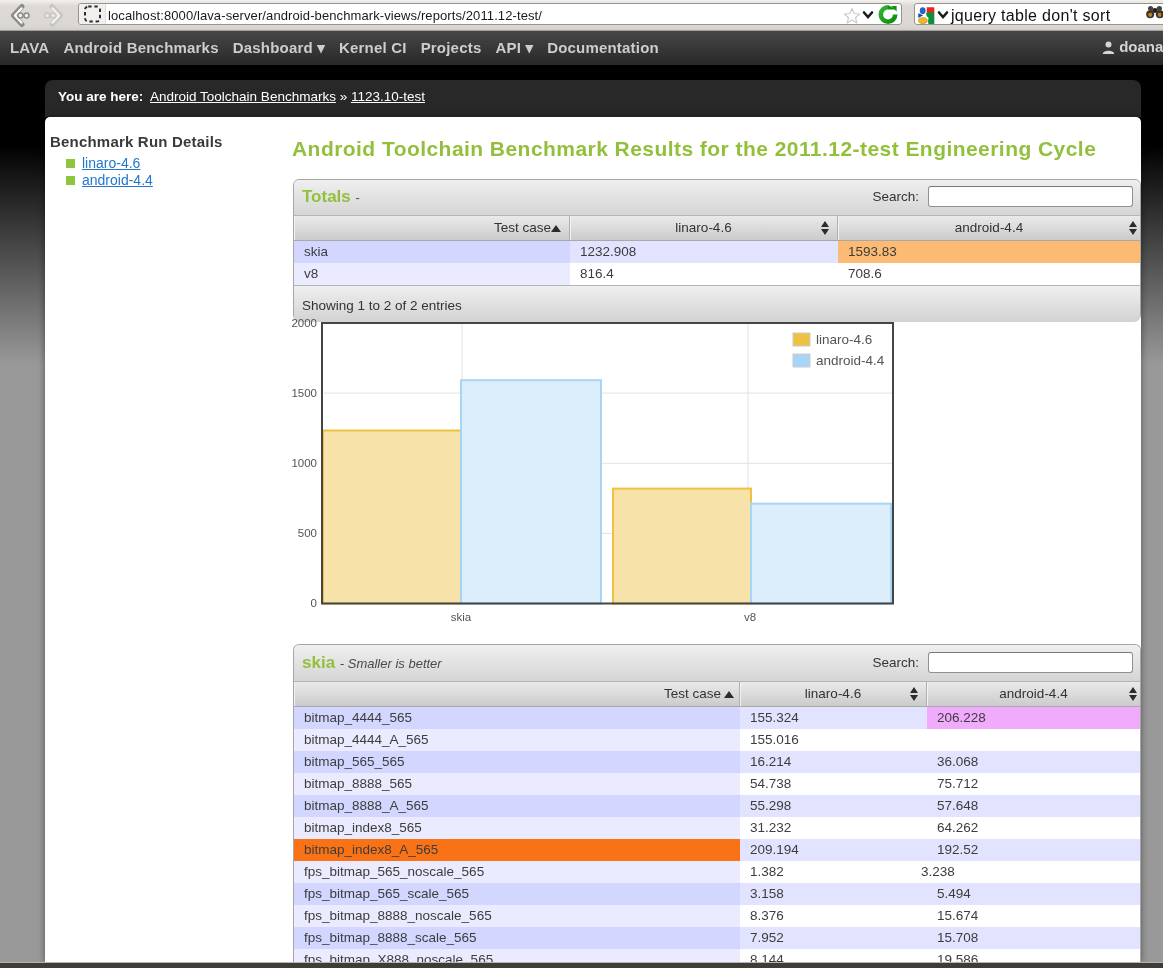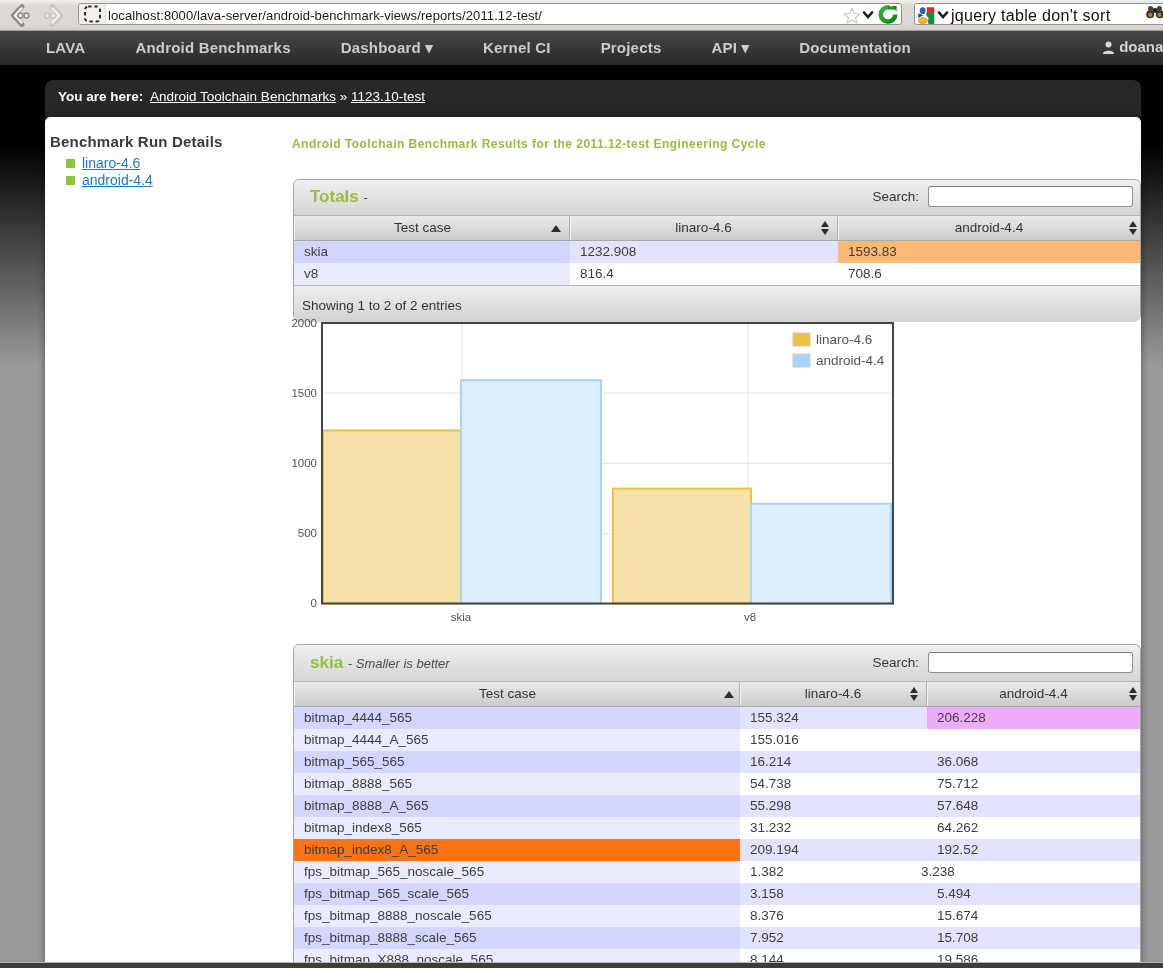--- a/index.html
+++ b/index.html
@@ -20,55 +20,55 @@
 #searchbox { position:absolute; left:914px; top:3px; width:260px; height:22px; background:#fff;
   border:1px solid #979390; border-radius:3px; }
 #gicon { position:absolute; left:3px; top:3px; }
 #scaret { position:absolute; left:22px; top:6px; }
 #stext { position:absolute; left:36px; top:3px; font-size:16px; color:#111; letter-spacing:0.3px; }
 #binoc { position:absolute; left:1146px; top:5px; }
 
 #nav { position:absolute; left:0; top:31px; width:1163px; height:34px;
   background:linear-gradient(#474747, #282828); color:#cdcdcd; }
 #nav .items { position:absolute; left:10px; top:8px; font-size:15px; font-weight:bold; letter-spacing:0.2px; }
-#nav .items span { margin-right:14px;margin-left:36px; }
+#nav .items span { margin-right:14px; }
 #user { position:absolute; left:1102px; top:7px; font-size:15px; font-weight:bold; color:#d4d4d4; white-space:nowrap; }
 
 #bodybg { position:absolute; left:0; top:65px; width:1163px; height:903px;
   background:linear-gradient(#000 80px, #999 300px); }
 #crumb { position:absolute; left:45px; top:80px; width:1096px; height:37px; background:#282828; box-shadow:0 0 7px rgba(0,0,0,0.45);
   border-radius:8px 8px 0 0; color:#fff; font-size:13px; }
 #crumb .inner { position:absolute; left:13px; top:9px; font-size:13.5px; }
 #crumb a { color:#fff; }
 #panel { position:absolute; left:45px; top:117px; width:1096px; height:846px; background:#fff;
   border-radius:5px 5px 0 0; box-shadow:0 0 7px rgba(0,0,0,0.45); }
 #bottombar { position:absolute; left:0; top:962px; width:1163px; height:6px; z-index:30;
   background:#403c38; border-top:1px solid #b8b4b0; }
 
 #side-title { position:absolute; left:50px; top:133px; font-size:15px; font-weight:bold; color:#3a3a3a; letter-spacing:0.2px; }
 .bullet { position:absolute; width:9px; height:9px; background:#8cc63f; }
 .sidelink { position:absolute; font-size:14px; color:#2277cc; text-decoration:underline; }
 
-#heading { position:absolute; left:292px; top:137px; font-size:12px; font-weight:bold; color:#93c03c; letter-spacing:0.45px;text-align:right; }
+#heading { position:absolute; left:292px; top:137px; font-size:21px; font-weight:bold; color:#93c03c; letter-spacing:0.45px;text-align:right; }
 
 .box { position:absolute; left:293px; width:848px; border:1px solid #a6a6a6; border-radius:6px; background:#fff; }
 .box-hdr { position:relative; height:35px; background:linear-gradient(#efefef, #d5d5d5);
   border-radius:6px 6px 0 0; }
-.box-hdr .gtitle { position:absolute; left:16px; top:7px; font-size:17px; font-weight:bold; color:#93c03c; }
+.box-hdr .gtitle { position:absolute; left:8px; top:7px; font-size:17px; font-weight:bold; color:#93c03c; }
 .box-hdr .sub { font-size:13px; font-weight:normal; font-style:italic; color:#4a4a4a; }
 .box-hdr .dash { font-size:13px; font-weight:normal; color:#4a4a4a; }
 .searchlbl { position:absolute; right:221px; top:9px; font-size:13.5px; color:#333; }
 .searchinp { position:absolute; right:7px; top:6px; width:205px; height:21px; background:#fff;
   border:1px solid #909090; border-top-color:#787878; border-radius:3px; }
 
 .thead { position:relative; height:26px; background:linear-gradient(#eaeaea, #cbcbcb);
   border-top:1px solid #b5b5b5; border-bottom:1px solid #a9a9a9; }
 .th { position:absolute; top:0; height:24px; line-height:24px; text-align:center;
   font-size:13.5px; color:#333; border-right:1px solid #b0b0b0; box-shadow:inset 1px 0 0 #f2f2f2; }
-.th.last { border-right:none; } .th.tc { padding-right:18px; }
+.th.last { border-right:none; } .th.tc { padding-right:18px;text-align:right; }
 .arr-asc { position:absolute; width:0; height:0; top:9px;
   border-left:5px solid transparent; border-right:5px solid transparent; border-bottom:7px solid #2b2b2b; }
 .arr-both { position:absolute; top:5px; }
 .arr-both .u { width:0; height:0; border-left:4px solid transparent; border-right:4px solid transparent;
   border-bottom:6px solid #2b2b2b; margin-bottom:2px; }
 .arr-both .d { width:0; height:0; border-left:4px solid transparent; border-right:4px solid transparent;
   border-top:6px solid #2b2b2b; }
 .trow { position:relative; height:22px; font-size:13.5px; color:#3d3d3d; }
 .trow .c { position:absolute; top:0; height:22px; line-height:21px; padding-left:10px; }
 .tfoot { position:relative; height:37px; background:linear-gradient(#efefef, #d2d2d2);

